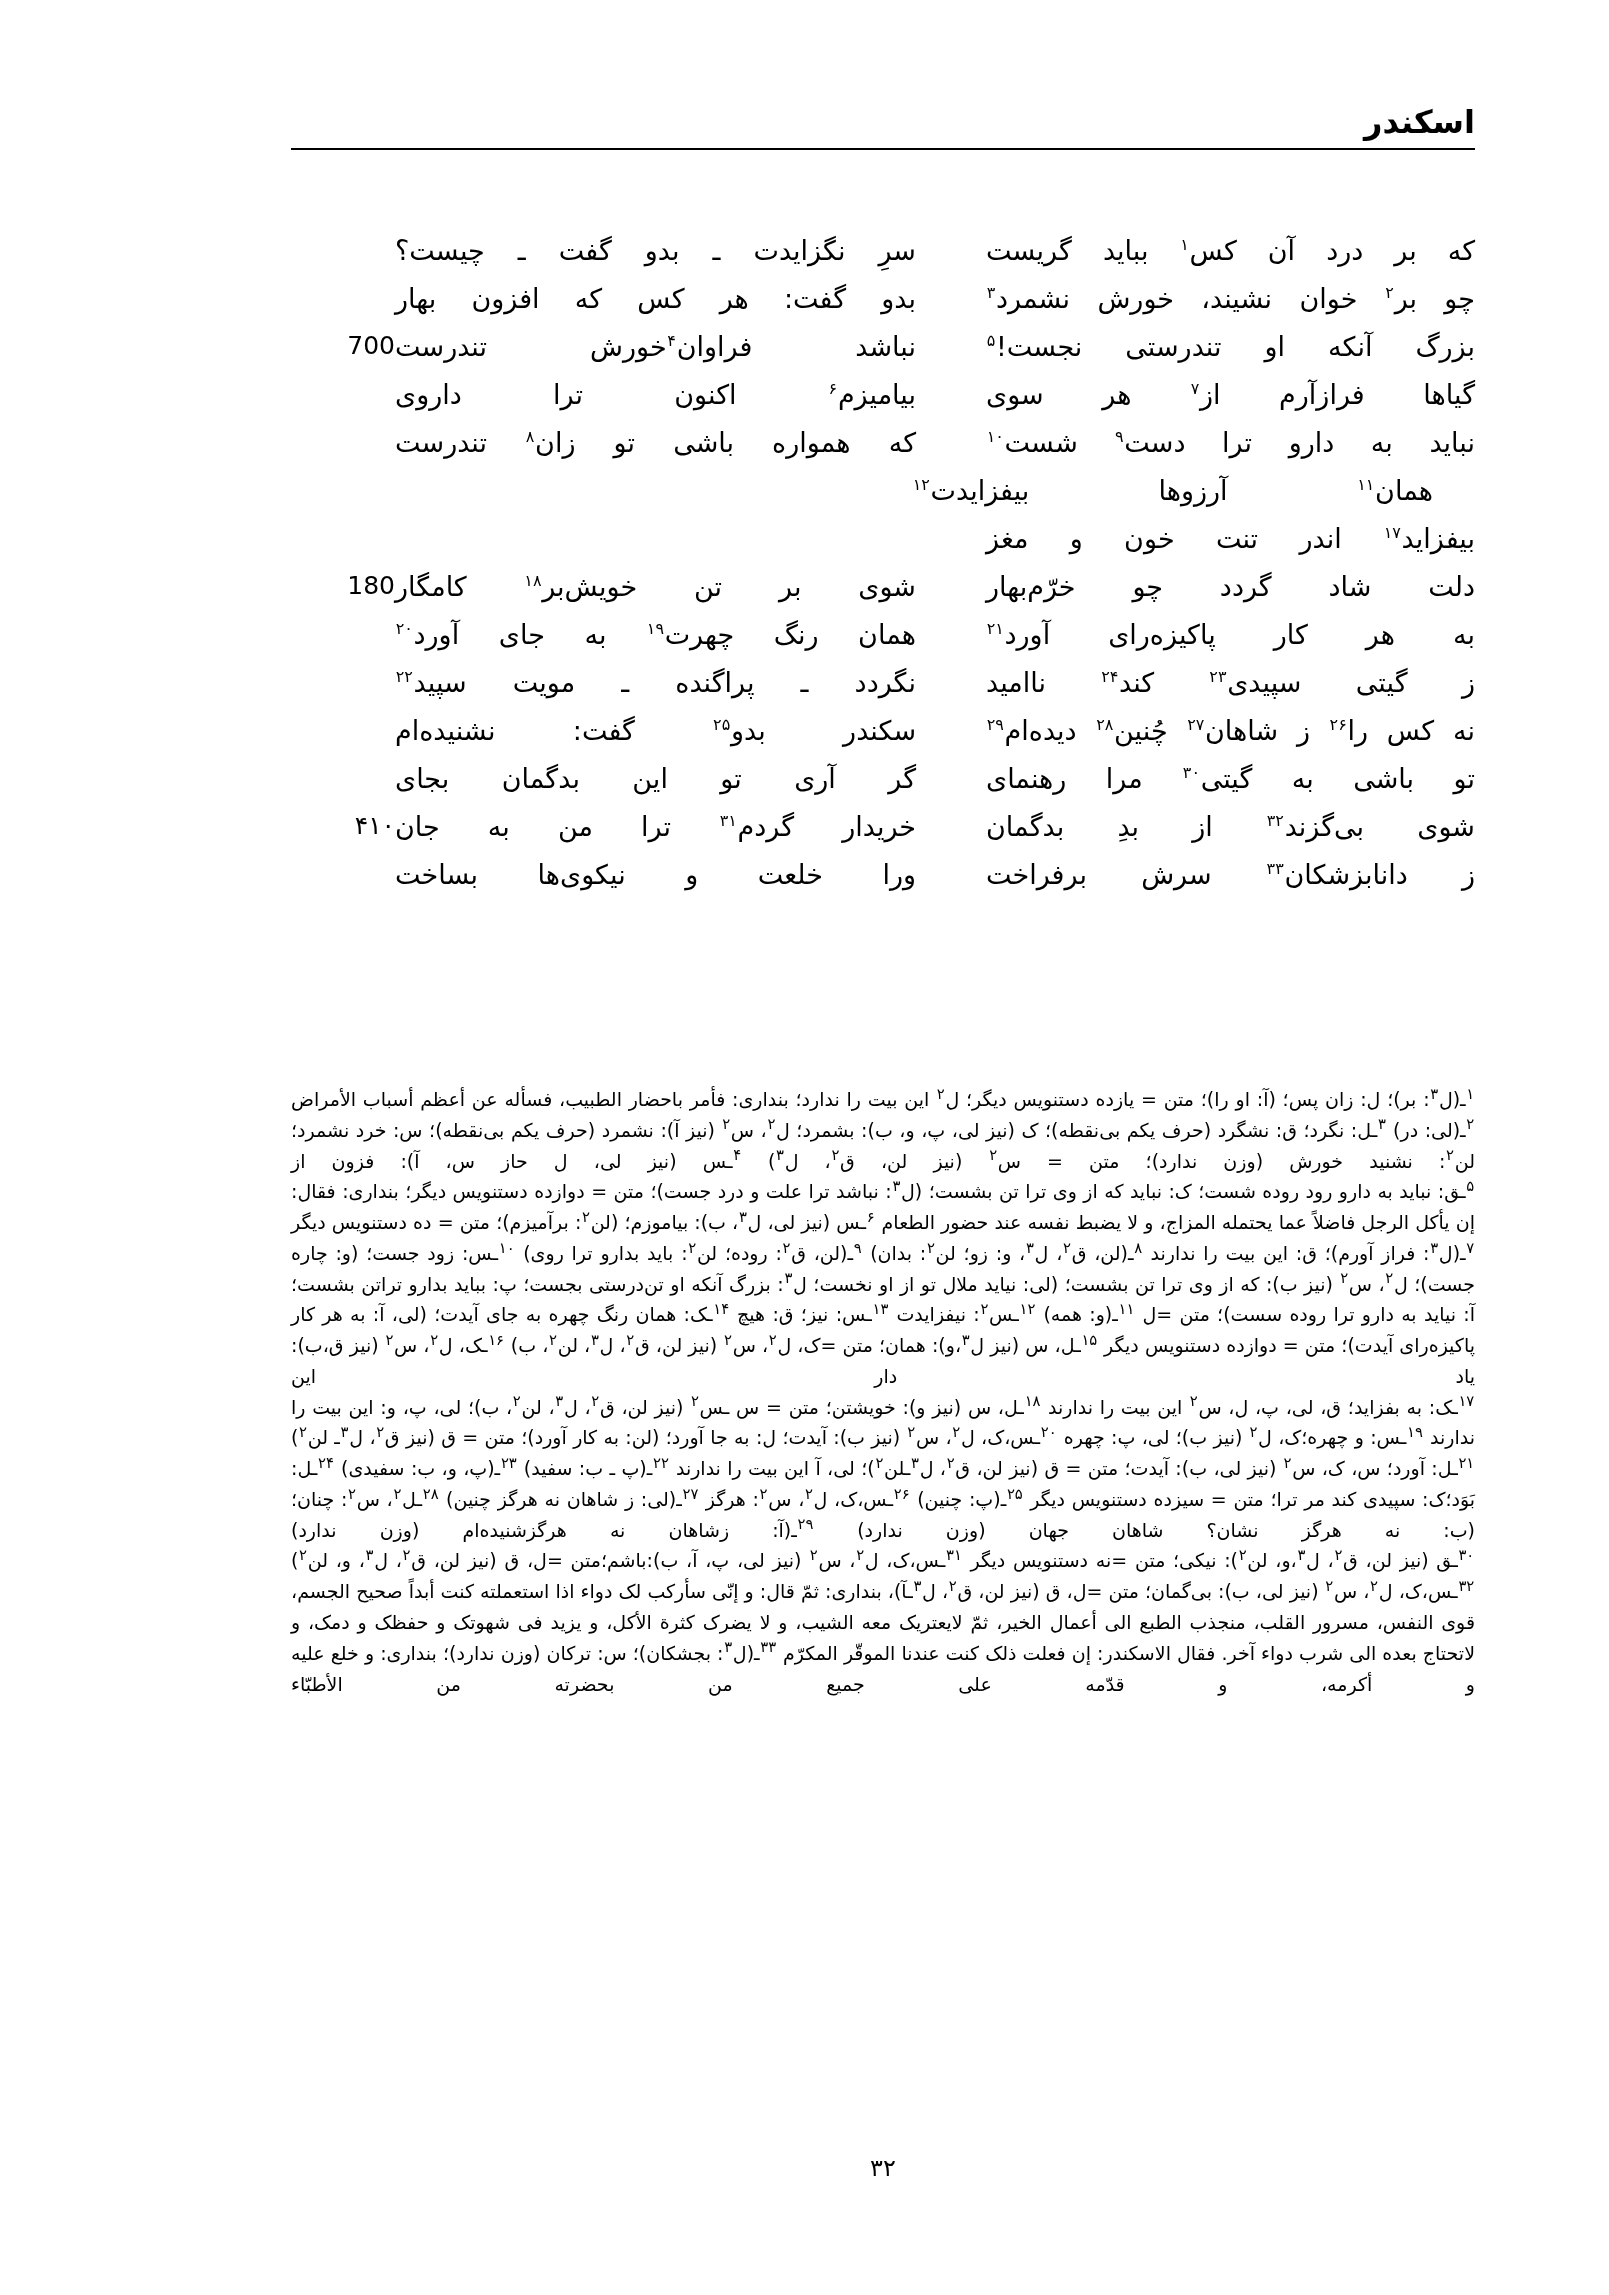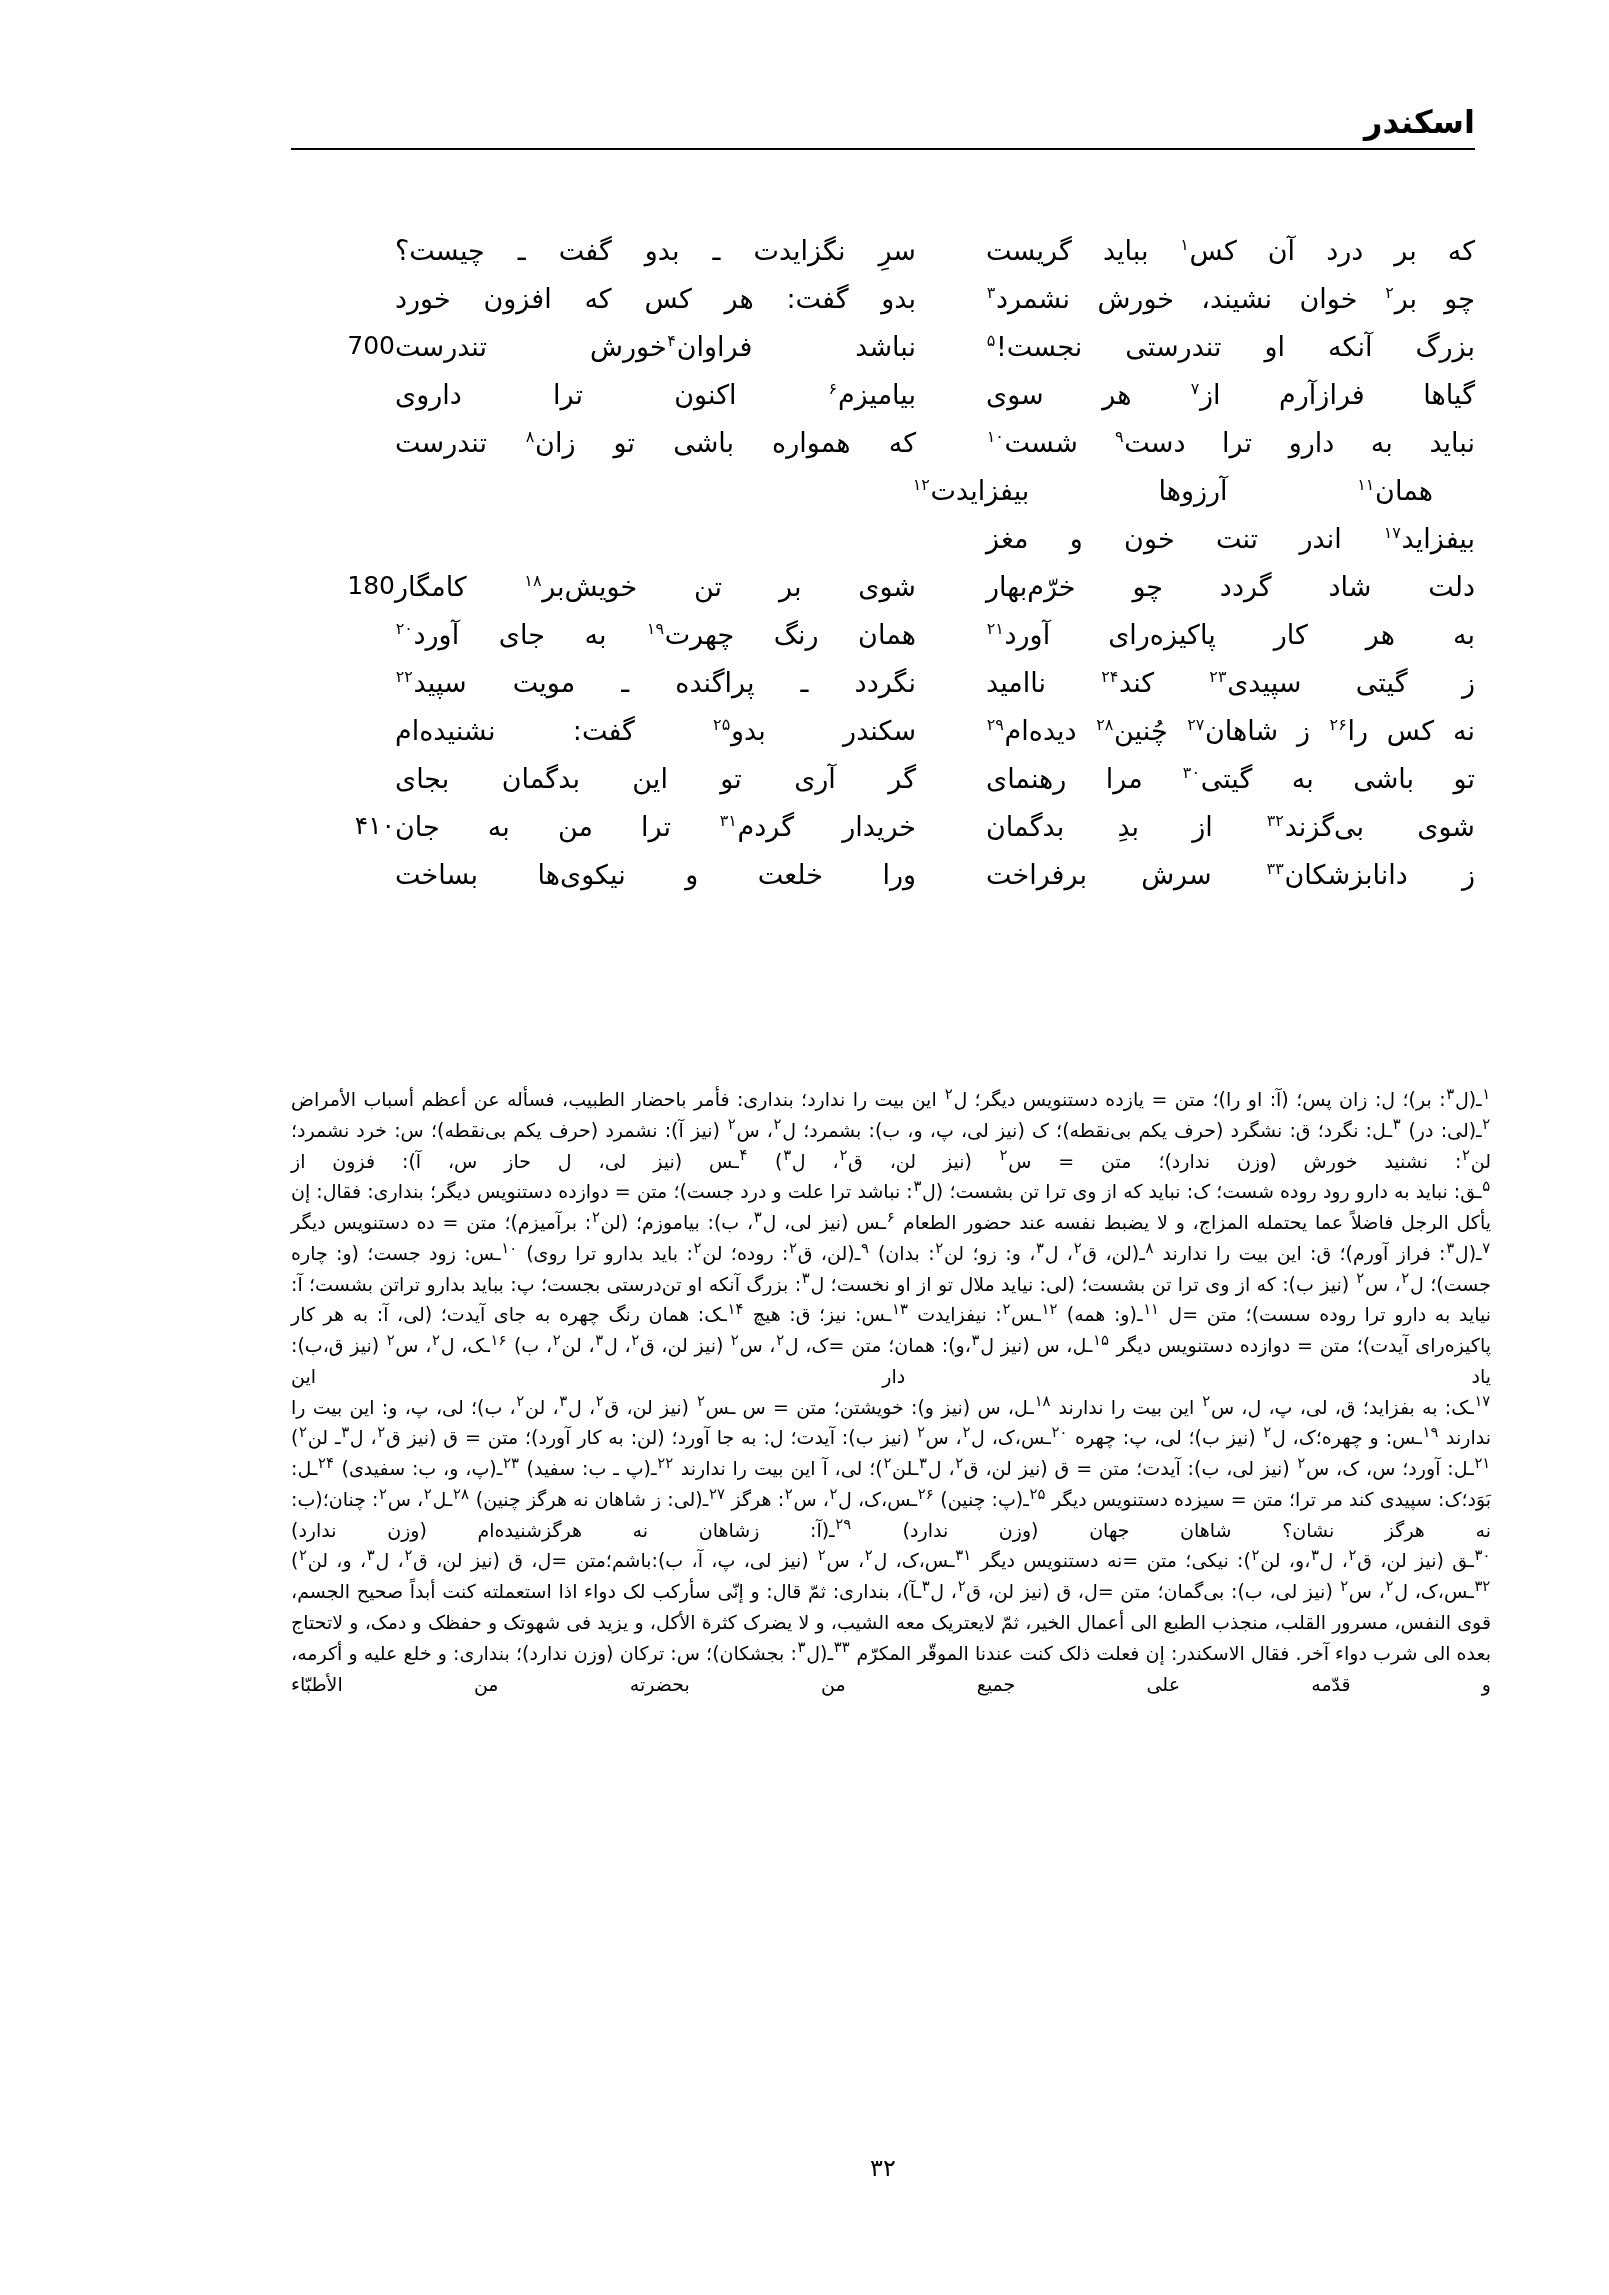--- a/index.html
+++ b/index.html
@@ -91,21 +91,21 @@
     font-size: 16px;
     vertical-align: super;
     line-height: 0;
     padding: 0 0.7px;
   }
 
   
   .apparatus {
     position: absolute;
     top: 1084px;
-    right: 118px;
+    right: 134px;
     left: 134px;
     font-size: 19px;
     line-height: 1.62;
     text-align: justify;
     text-align-last: justify;
     direction: rtl;
   }
   .apparatus p {
     margin: 0;
     padding: 0;
@@ -149,21 +149,21 @@
         <div class="hemistich hemistich-b">
           <span>سرِ نگزایدت ـ بدو گفت ـ چیست؟</span>
         </div>
         <div class="line-num"></div>
       </div>
       <div class="verse-row">
         <div class="hemistich hemistich-a">
           <span>چو بر<sup class="fn">۲</sup> خوان نشیند، خورش نشمرد<sup class="fn">۳</sup></span>
         </div>
         <div class="hemistich hemistich-b">
-          <span>بدو گفت: هر کس که افزون خورد</span>
+          <span>بدو گفت: هر کس که افزون بهار</span>
         </div>
         <div class="line-num"></div>
       </div>
       <div class="verse-row">
         <div class="hemistich hemistich-a">
           <span>بزرگ آنکه او تندرستی نجست!<sup class="fn">۵</sup></span>
         </div>
         <div class="hemistich hemistich-b">
           <span>نباشد فراوان<sup class="fn">۴</sup>خورش تندرست</span>
         </div>

